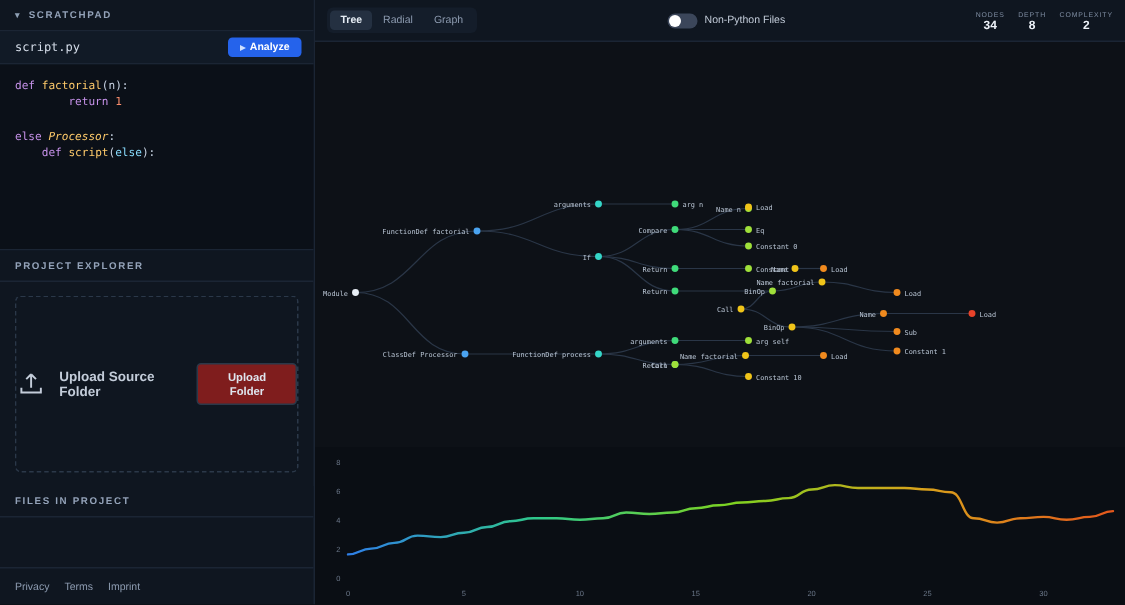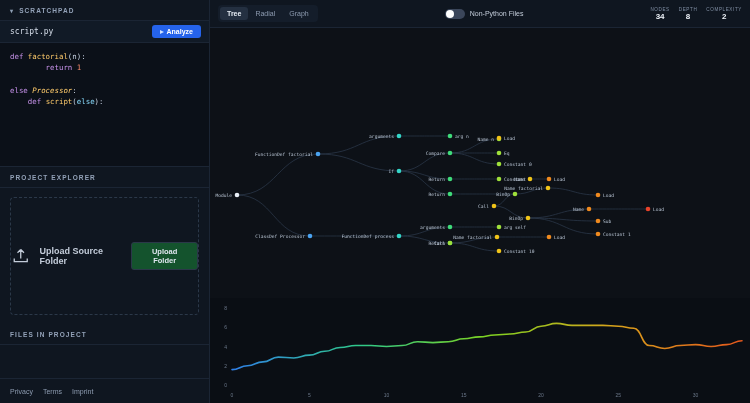--- a/index.html
+++ b/index.html
@@ -77,21 +77,21 @@
     border: 1px dashed #2b3849;
     border-radius: 4px;
     flex: 1;
     display: flex; flex-direction: row;
     align-items: center; justify-content: center;
     gap: 9px;
     background: #0f1620;
   }
   .dz-title { font-size: 9px; color: #c3ccd9; font-weight: bold; }
   .upload-btn {
-    background: #14532d; color: #dfe6ef;
+    background: #7f1d1d; color: #dfe6ef;
     border: 1px solid #2b3849; border-radius: 3px;
     padding: 4px 10px; font-size: 7.5px; font-weight: bold;
     cursor: pointer; font-family: "Liberation Sans", sans-serif;
   }
   .files-empty { height: 34px; border-bottom: 1px solid #1b2534; }
   .footer {
     height: 24px; display: flex; align-items: center; gap: 10px;
     padding: 0 10px;
   }
   .footer a { color: #8d9bb0; font-size: 7px; text-decoration: none; cursor: pointer; }

